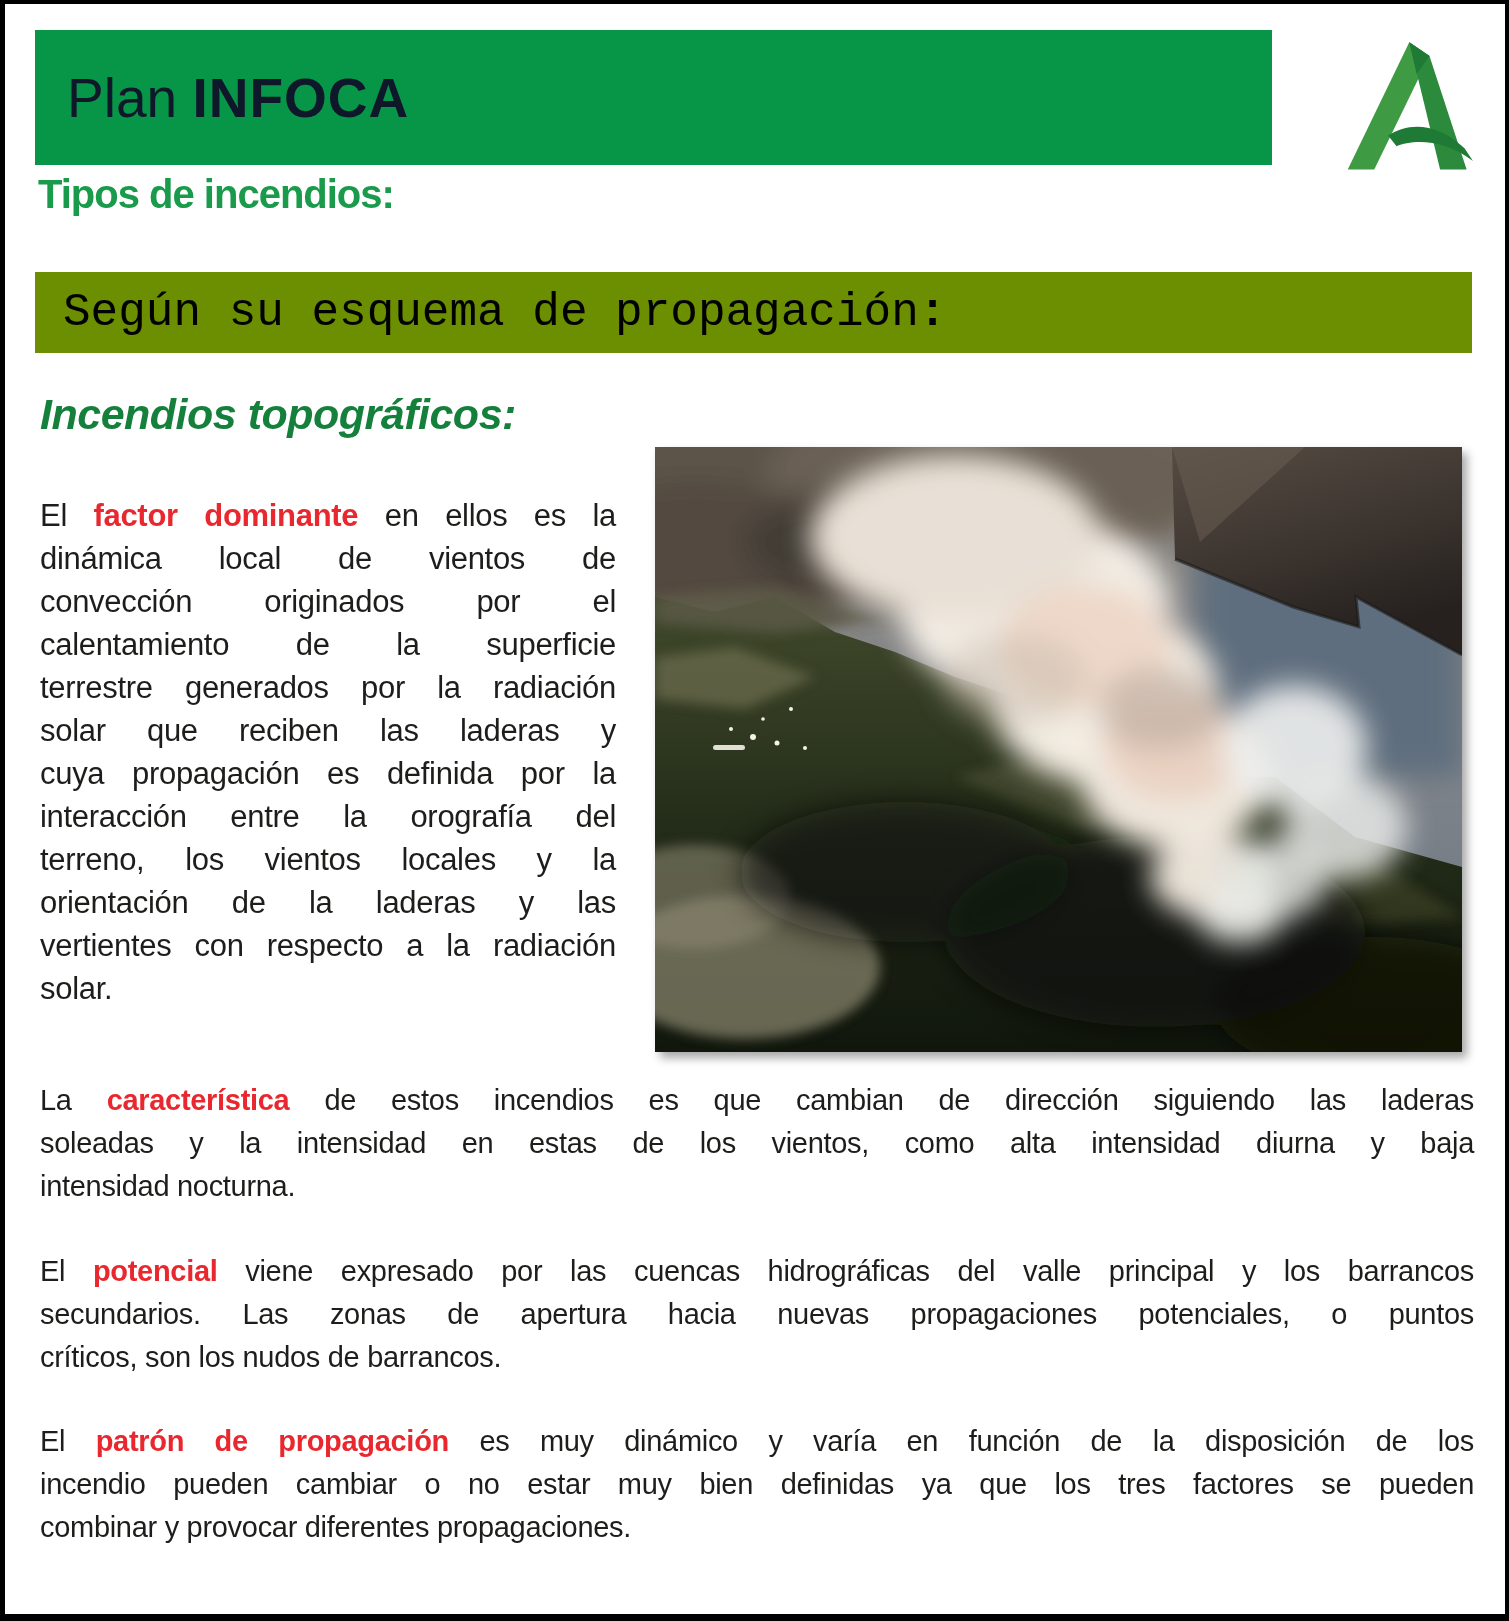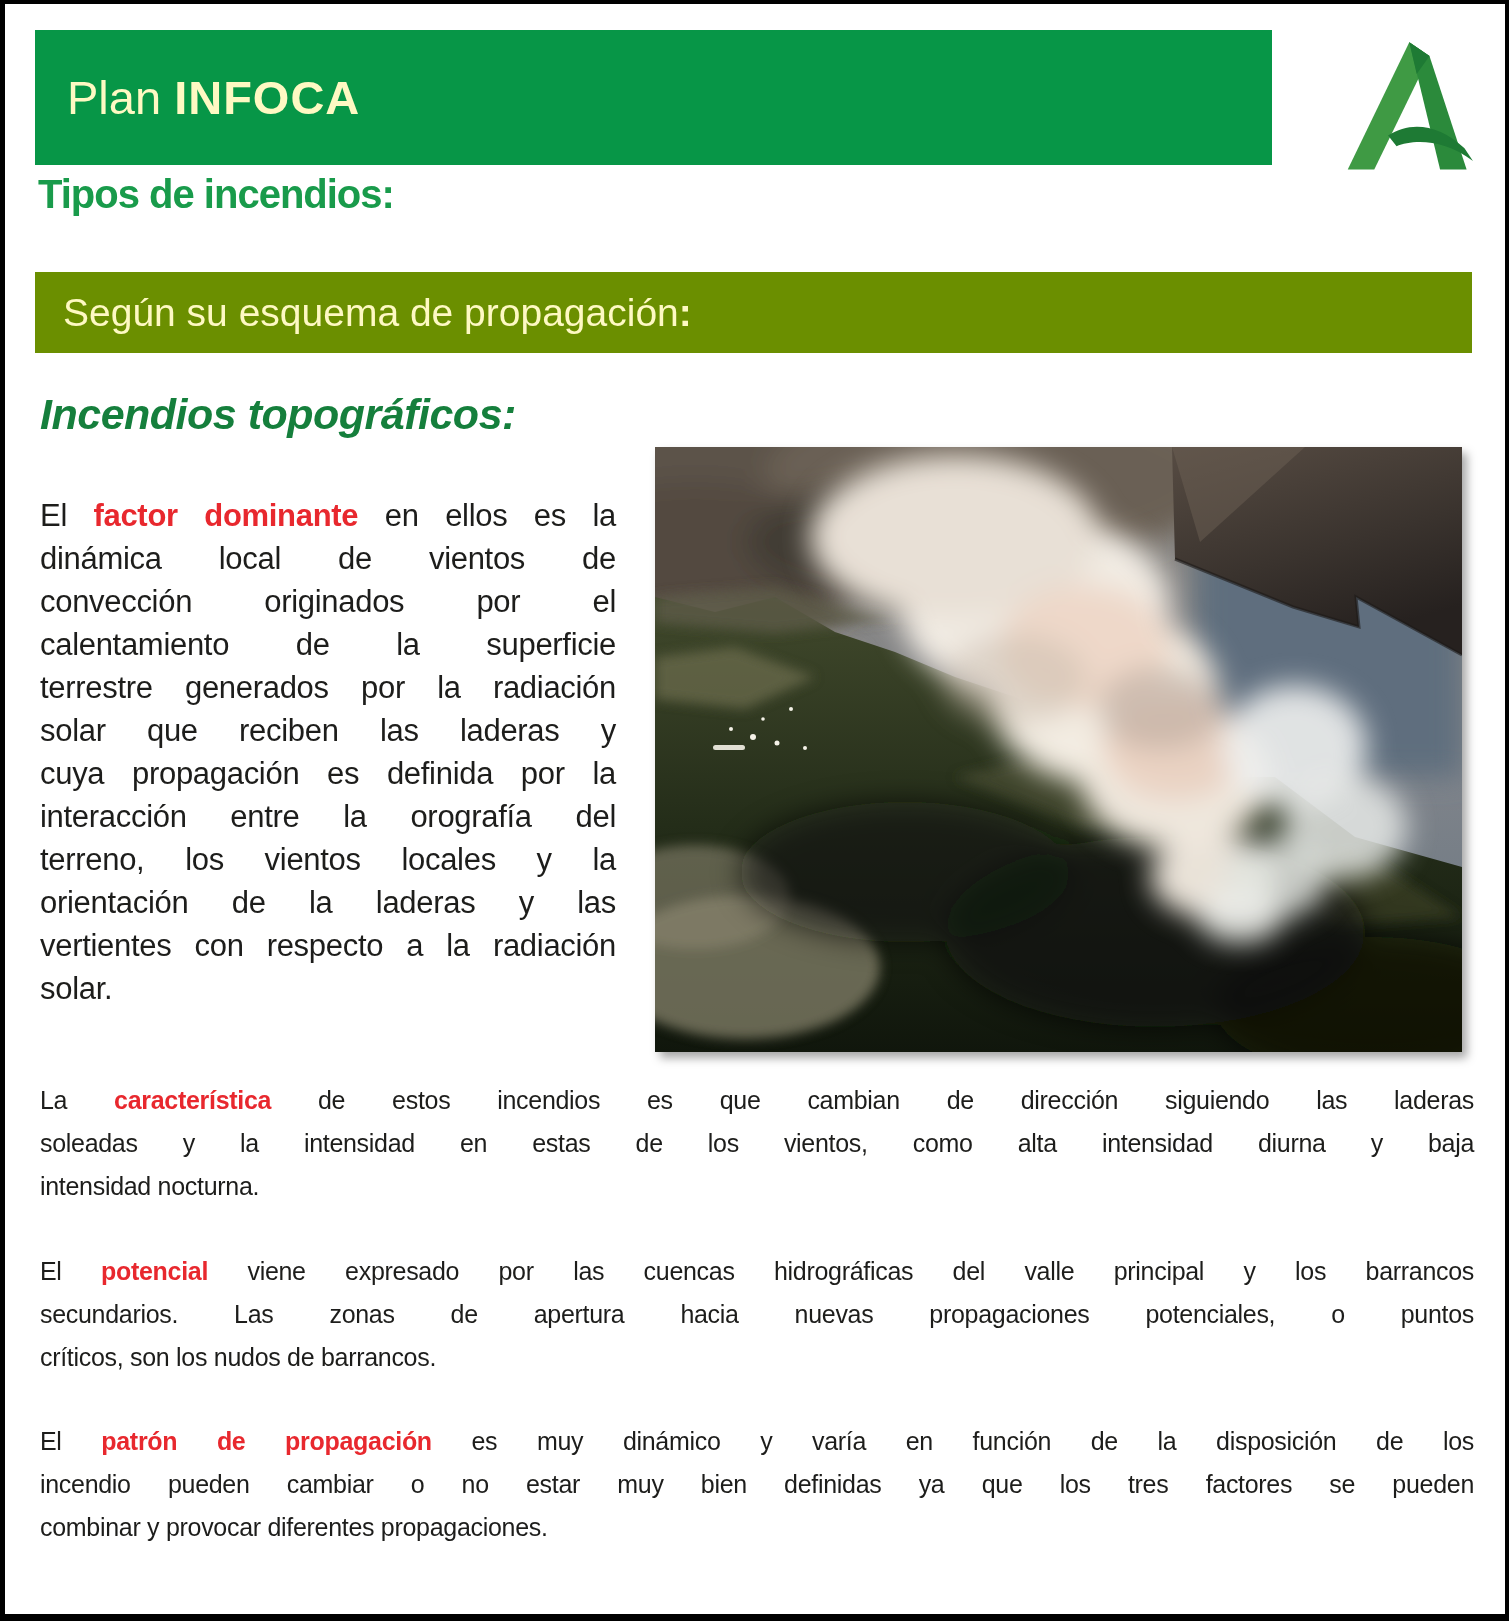--- a/index.html
+++ b/index.html
@@ -9,47 +9,47 @@
     position:relative; width:1509px; height:1621px; background:#ffffff;
     border-left:5px solid #000; border-top:4px solid #000;
     border-right:4px solid #000; border-bottom:7px solid #000;
     overflow:hidden;
   }
   
   .header-bar {
     position:absolute; left:30px; top:26px; width:1237px; height:135px;
     background:#079647; display:flex; align-items:center; padding-left:32px;
   }
-  .header-title { font-size:47px; color:#fef9c3; letter-spacing:0; }
+  .header-title { font-size:55px; color:#0f172a; letter-spacing:0; }
   .header-title .t-reg { font-weight:400; }
   .header-title .t-bold { font-weight:800; letter-spacing:1px; }
   .logo { position:absolute; left:1330px; top:36px; width:138px; height:132px; }
   
   .page-title {
     position:absolute; left:33px; top:168px; font-size:40px; font-weight:800;
     color:#199b4b; letter-spacing:-1px;
   }
   .sub-bar {
     position:absolute; left:30px; top:268px; width:1437px; height:81px;
     background:#6b8f00; display:flex; align-items:center; padding-left:28px;
   }
-  .sub-bar-text { font-size:39px; color:#fef9c3; font-weight:400; }
+  .sub-bar-text { font-size:46px; color:#000000; font-weight:400;font-family:Liberation Mono, monospace; }
   .sub-bar-text .colon { font-weight:700; }
   .sub-heading {
     position:absolute; left:35px; top:386px; font-size:43px; font-weight:700;
     font-style:italic; color:#157f3c; letter-spacing:-0.5px;
   }
   
   .col-paragraph {
     position:absolute; left:35px; top:490px; width:576px;
     font-size:31px; line-height:43px; color:#1d1d1b; letter-spacing:-0.3px;
   }
   .wide-paragraph {
     position:absolute; left:35px; width:1434px;
-    font-size:25px; line-height:43px; color:#1d1d1b; letter-spacing:-0.3px;
+    font-size:29px; line-height:43px; color:#1d1d1b; letter-spacing:-0.3px;
   }
   .p2 { top:1075px; } .p3 { top:1246px; } .p4 { top:1416px; }
   .line { text-align:justify; text-align-last:justify; white-space:normal; }
   .line.last { text-align-last:left; }
   .hl { color:#e8282e; font-weight:700; }
   
   .photo {
     position:absolute; left:650px; top:443px; width:807px; height:605px;
     box-shadow:5px 6px 9px rgba(0,0,0,0.35); overflow:hidden; background:#7e838a;
   }

